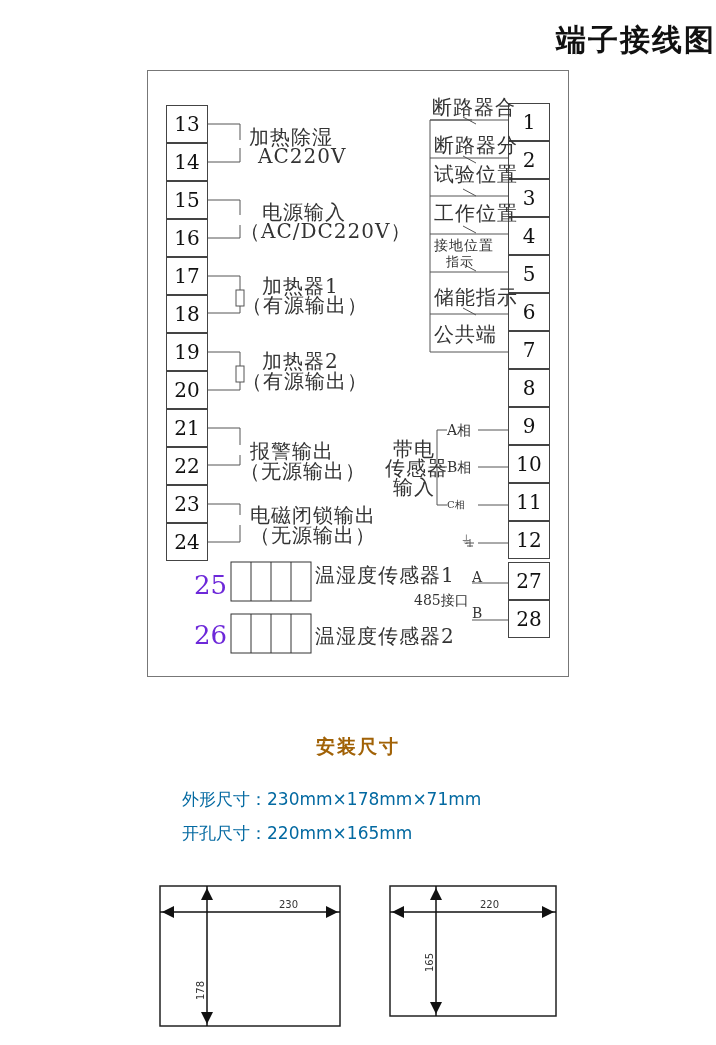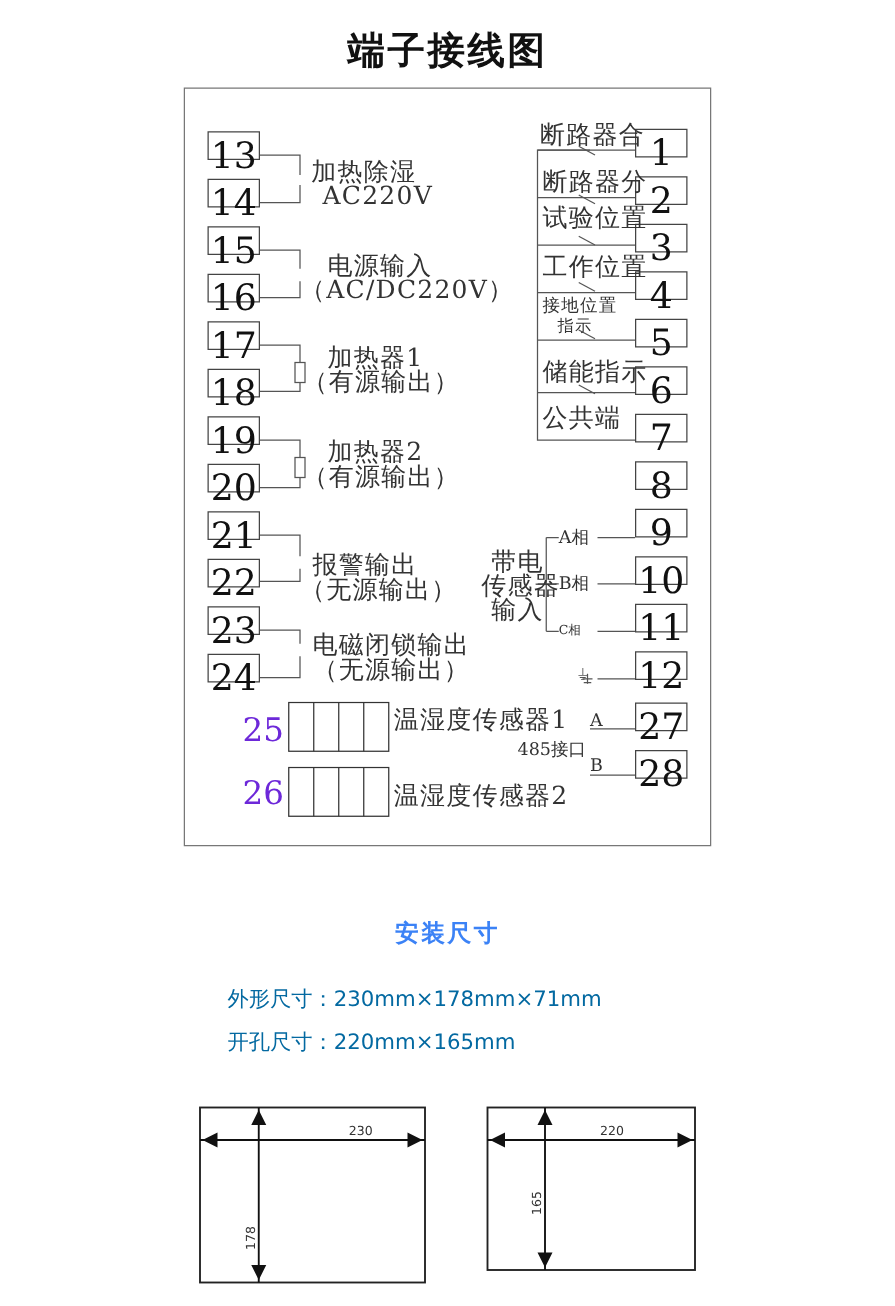--- a/index.html
+++ b/index.html
@@ -1,27 +1,27 @@
 <!DOCTYPE html>
 <html><head>
 <meta charset="utf-8">
 <style>
   html, body { margin: 0; padding: 0; background: #ffffff; }
   body { width: 716px; height: 1045px; position: relative; overflow: hidden;
          font-family: "DejaVu Serif", "Liberation Serif", serif; color: #222; }
-  .title { position: absolute; left: 0; width: 716px; top: 20px; text-align: center;
+  .title { position: absolute; left: 0; width: 716px; top: 20px; text-align: right;
            font-size: 30px; font-weight: bold; letter-spacing: 2px; color: #111; }
   .frame { position: absolute; left: 147px; top: 70px; width: 422px; height: 607px;
            border: 1.5px solid #777; box-sizing: border-box; }
   svg.wiring { position: absolute; left: 0; top: 0; }
-  .term { position: absolute; width: 42px; height: 23px; border: 1px solid #444; box-sizing: border-box;
-          background: #fff; font-size: 29px; text-align: center; line-height: 36px; color: #111; }
+  .term { position: absolute; width: 42px; height: 38px; border: 1px solid #444; box-sizing: border-box;
+          background: #fff; font-size: 20px; text-align: center; line-height: 36px; color: #111; }
   .lbl { position: absolute; font-size: 20px; color: #333; white-space: nowrap; line-height: 18px; letter-spacing: 1px; }
   .num { position: absolute; font-size: 26px; color: #6d28d9; }
-  .h2 { position: absolute; left: 0; width: 716px; top: 734px; text-align: center; font-size: 19px; font-weight: bold; color: #3b82f6; letter-spacing: 2px; }
+  .h2 { position: absolute; left: 0; width: 716px; top: 734px; text-align: center; font-size: 19px; font-weight: bold; color: #a16207; letter-spacing: 2px; }
   .spec { position: absolute; left: 182px; font-family: "DejaVu Sans", "Liberation Sans", sans-serif; font-size: 17px; color: #0369a1; }
   .dimtxt { font-family: "DejaVu Sans", "Liberation Sans", sans-serif; font-size: 10px; fill: #333; }
 </style>
 </head>
 <body>
 
 <div class="title">端子接线图</div>
 
 <div class="frame"></div>
 

